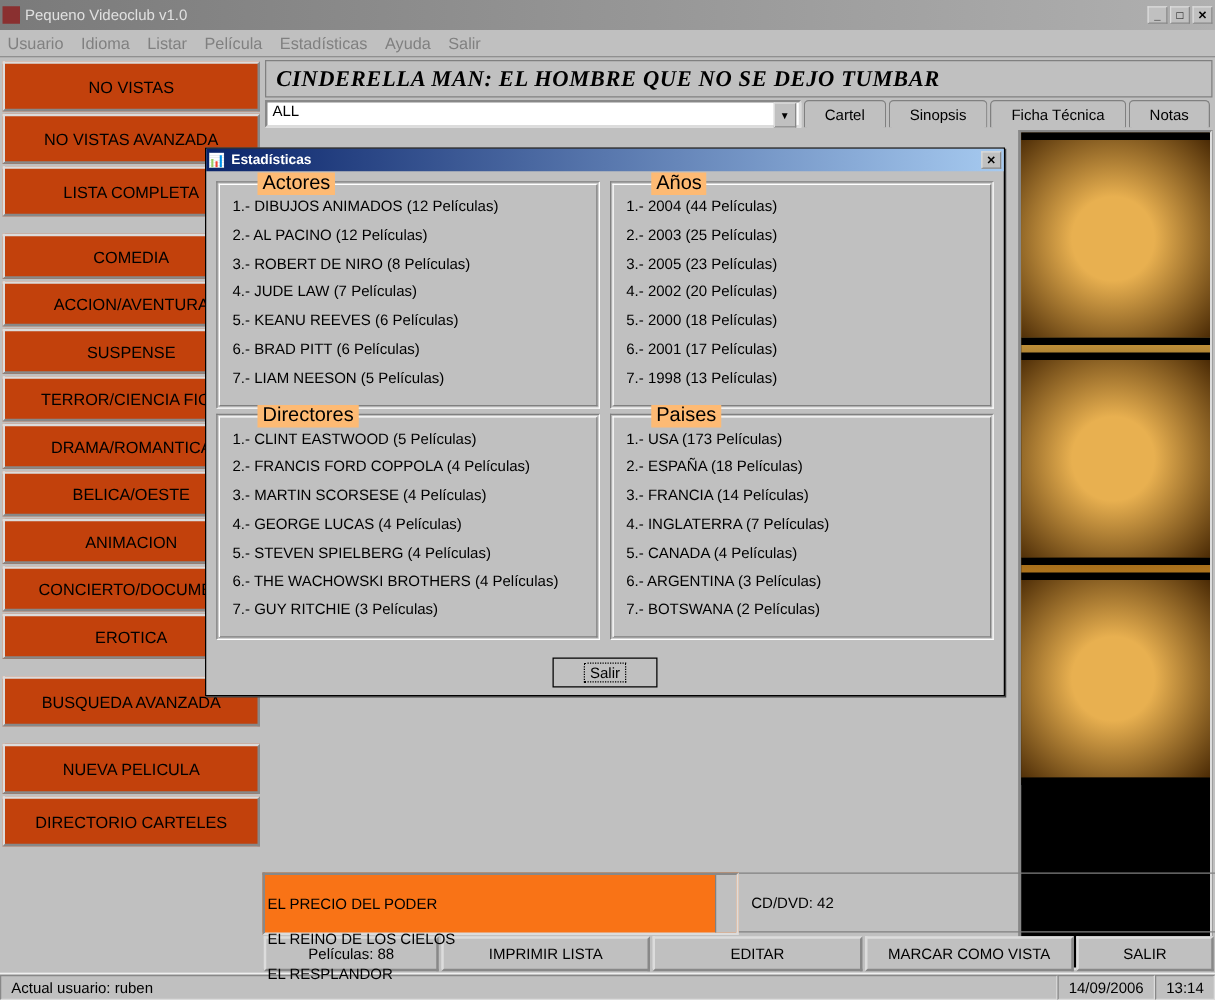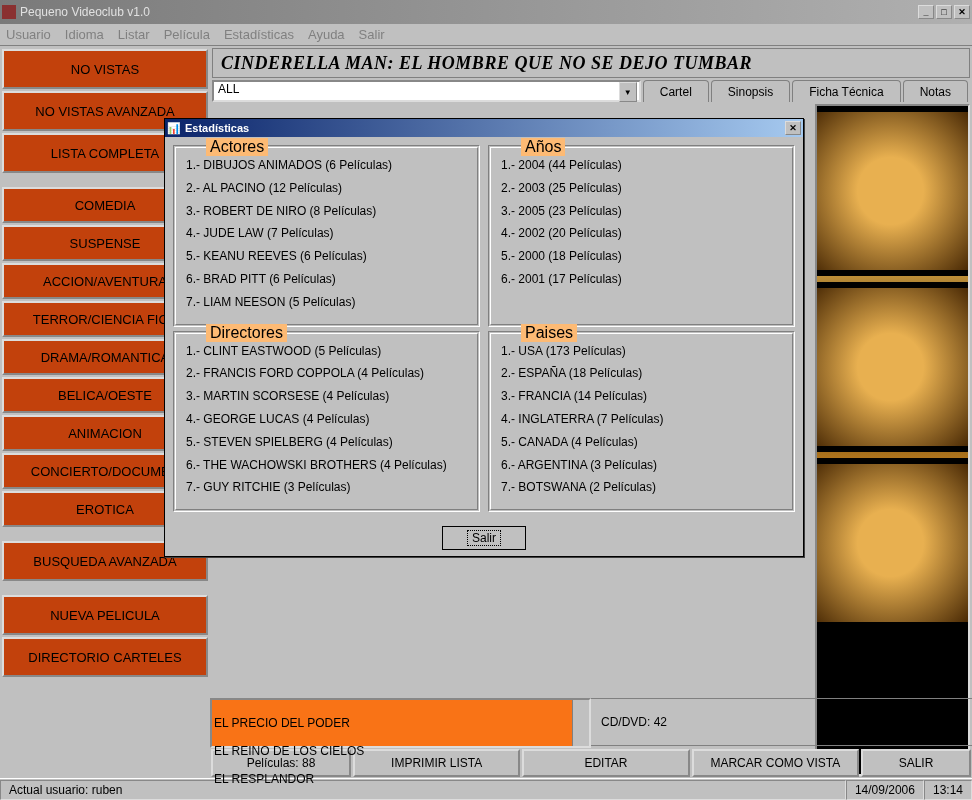--- a/index.html
+++ b/index.html
@@ -98,22 +98,22 @@
   </div>
 
   <div class="content-area">
 
     <div class="sidebar">
       <div class="side-btn">NO VISTAS</div>
       <div class="side-btn">NO VISTAS AVANZADA</div>
       <div class="side-btn">LISTA COMPLETA</div>
       <div class="side-spacer"></div>
       <div class="side-btn area">COMEDIA</div>
+      <div class="side-btn area">ACCION/AVENTURA</div>
       <div class="side-btn area">SUSPENSE</div>
-      <div class="side-btn area">ACCION/AVENTURA</div>
       <div class="side-btn area">TERROR/CIENCIA FICC</div>
       <div class="side-btn area">DRAMA/ROMANTICA</div>
       <div class="side-btn area">BELICA/OESTE</div>
       <div class="side-btn area">ANIMACION</div>
       <div class="side-btn area">CONCIERTO/DOCUMEN</div>
       <div class="side-btn area">EROTICA</div>
       <div class="side-spacer"></div>
       <div class="side-btn">BUSQUEDA AVANZADA</div>
       <div class="side-spacer"></div>
       <div class="side-btn">NUEVA PELICULA</div>
@@ -183,38 +183,39 @@
 <div class="dialog">
   <div class="dialog-titlebar">
     <span class="icon">📊</span>
     <span class="dialog-title">Estadísticas</span>
     <div class="dlg-close">✕</div>
   </div>
   <div class="dialog-body">
     <div class="fieldset">
       <div class="legend">Actores</div>
       <div class="stat-list">
-          <div>1.- DIBUJOS ANIMADOS (6 Películas)</div>
+          <div>1.- DIBUJOS ANIMADOS (12 Películas)</div>
           <div>2.- AL PACINO (12 Películas)</div>
           <div>3.- ROBERT DE NIRO (8 Películas)</div>
           <div>4.- JUDE LAW (7 Películas)</div>
           <div>5.- KEANU REEVES (6 Películas)</div>
           <div>6.- BRAD PITT (6 Películas)</div>
           <div>7.- LIAM NEESON (5 Películas)</div>
         </div>
     </div>
     <div class="fieldset">
       <div class="legend">Años</div>
       <div class="stat-list">
           <div>1.- 2004 (44 Películas)</div>
           <div>2.- 2003 (25 Películas)</div>
           <div>3.- 2005 (23 Películas)</div>
           <div>4.- 2002 (20 Películas)</div>
           <div>5.- 2000 (18 Películas)</div>
           <div>6.- 2001 (17 Películas)</div>
+          <div>7.- 1998 (13 Películas)</div>
         </div>
     </div>
     <div class="fieldset">
       <div class="legend">Directores</div>
       <div class="stat-list">
           <div>1.- CLINT EASTWOOD (5 Películas)</div>
           <div>2.- FRANCIS FORD COPPOLA (4 Películas)</div>
           <div>3.- MARTIN SCORSESE (4 Películas)</div>
           <div>4.- GEORGE LUCAS (4 Películas)</div>
           <div>5.- STEVEN SPIELBERG (4 Películas)</div>

